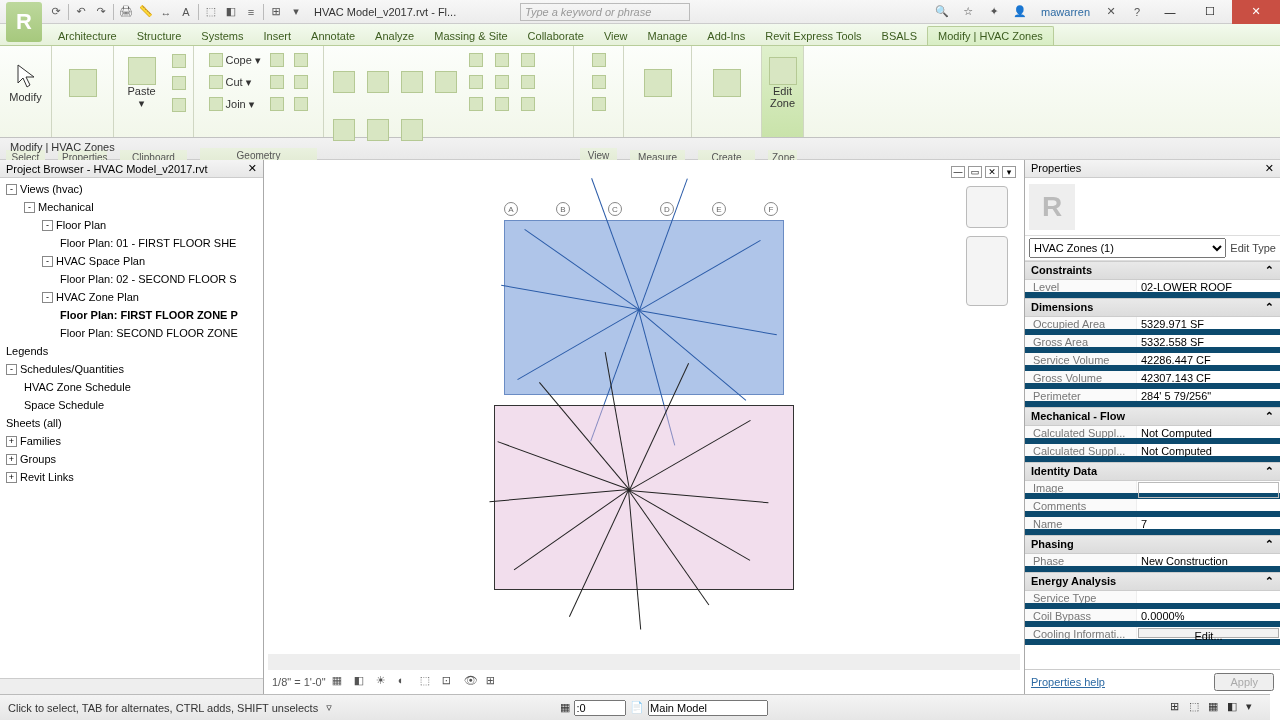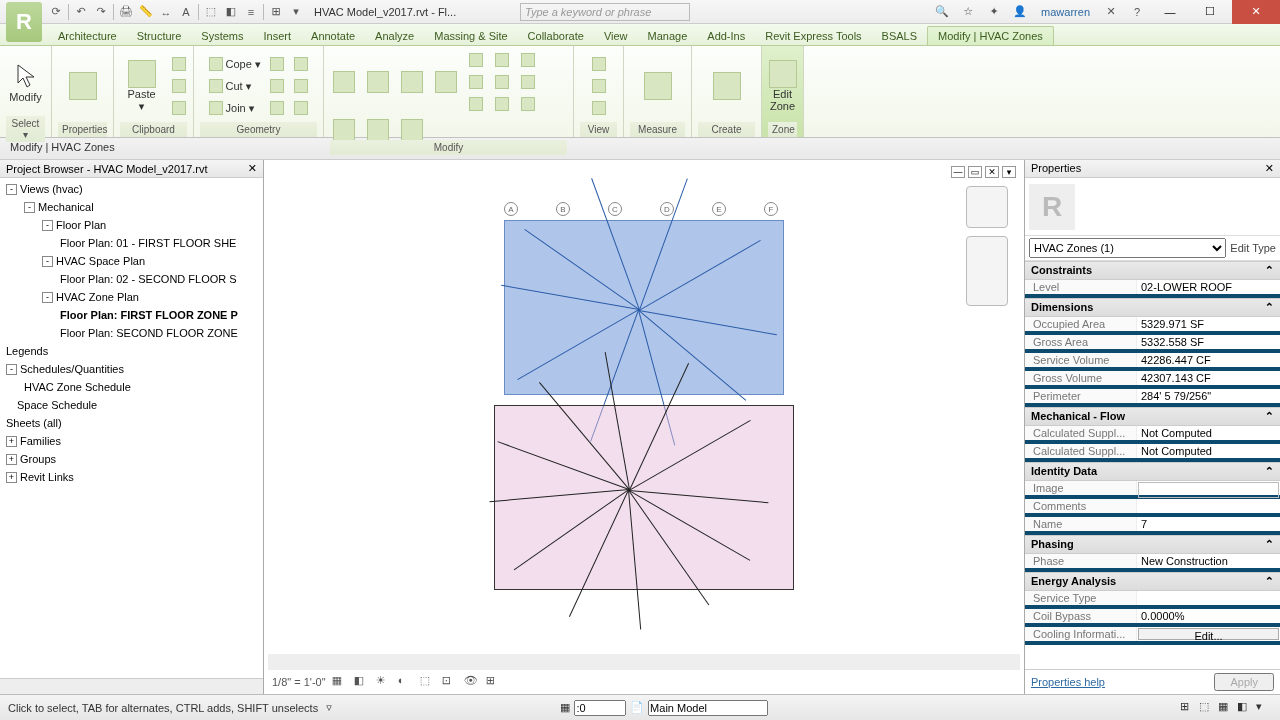--- a/index.html
+++ b/index.html
@@ -13,21 +13,21 @@
 .title-right { margin-left:auto; display:flex; align-items:center; gap:4px; padding-right:0; }
 .title-right .tbtn { width:22px; height:18px; display:flex; align-items:center; justify-content:center; color:#555; }
 .user { color:#2d6aa3; padding:0 6px; }
 .winbtn { width:36px; height:24px; display:flex; align-items:center; justify-content:center; }
 .winbtn.close { background:#c94f43; color:#fff; width:48px; }
 .ribbon-tabs { height: 22px; background: linear-gradient(#f3faee,#e6f1da); display:flex; align-items:flex-end; padding-left:48px; border-bottom:1px solid #b8cd9a; }
 .ribbon-tab { padding: 3px 10px; color: #3c5c1f; cursor:default; white-space:nowrap; }
 .ribbon-tab.active { background:#fff; border:1px solid #b8cd9a; border-bottom:none; color:#3c5c1f; font-weight:normal; background:linear-gradient(#e5f4d7,#d8eec4); border-radius:2px 2px 0 0; }
 .big-r { position:absolute; top:2px; left:6px; width:36px; height:40px; background:linear-gradient(#bdd89c,#a6c87d); border-radius:3px; display:flex; align-items:center; justify-content:center; color:#fff; font-size:22px; font-weight:bold; }
 .ribbon-body { height: 92px; background: linear-gradient(#fcfefb,#f2f7ea); border-bottom:1px solid #c2c2c2; display:flex; }
-.panel { border-right:1px solid #d0d7c3; display:flex; flex-direction:column; align-items:center; justify-content:space-between; padding:4px 6px 0 6px; }
+.panel { border-right:1px solid #d0d7c3; display:flex; flex-direction:column; align-items:center; justify-content:space-between; padding:4px 6px 0 6px;gap:34px; }
 .panel .panel-content { flex:1; display:flex; align-items:center; gap:4px; }
 .panel .panel-label { font-size:10px; color:#555; padding:2px 4px; width:100%; text-align:center; background:linear-gradient(#eaf1df,#e2ebd4); }
 .rbtn-large { display:flex; flex-direction:column; align-items:center; justify-content:center; width:46px; height:66px; color:#333; }
 .rbtn-large .ico { width:28px; height:28px; background:#d8e6c2; border:1px solid #b5c994; }
 .rbtn-small { display:flex; align-items:center; gap:3px; height:20px; padding:0 3px; color:#333; }
 .rbtn-small .ico { width:14px; height:14px; background:#d8e6c2; border:1px solid #b5c994; }
 .panel-col { display:flex; flex-direction:column; gap:2px; }
 .panel.edit-zone { background:linear-gradient(#dff0cc,#c9e3aa); }
 .context-bar { height:22px; background:linear-gradient(#f2f2f2,#e9e9e9); padding:3px 10px; color:#333; border-bottom:1px solid #ccc; }
 .workspace { position:absolute; top:160px; bottom:26px; left:0; right:0; display:flex; }
@@ -58,29 +58,29 @@
 .prop-header { height:18px; background:linear-gradient(#f4f4f4,#e7e7e7); border-bottom:1px solid #ccc; padding:2px 6px; display:flex; }
 .prop-header .close-x { margin-left:auto; }
 .prop-type { height:58px; display:flex; align-items:center; padding:4px; border-bottom:1px solid #ddd; }
 .prop-logo { width:46px; height:46px; background:#eee; display:flex; align-items:center; justify-content:center; color:#bbb; font-size:28px; font-weight:bold; }
 .prop-select-row { display:flex; align-items:center; padding:2px 4px; border-bottom:1px solid #ddd; }
 .prop-select-row select { flex:1; height:20px; }
 .edit-type { margin-left:4px; color:#444; }
 .prop-grid { flex:1; overflow:auto; }
 .prop-cat { background:linear-gradient(#e9e9e9,#dcdcdc); padding:2px 6px; font-weight:bold; border-top:1px solid #ccc; border-bottom:1px solid #ccc; display:flex; }
 .prop-cat .caret { margin-left:auto; }
-.prop-row { display:flex; border-bottom:4px solid #0c4a6e; height:18px; }
+.prop-row { display:flex; border-bottom:6px solid #0c4a6e; height:18px; }
 .prop-row .k { width:112px; padding:1px 8px; color:#777; background:#fafafa; border-right:1px solid #eee; white-space:nowrap; overflow:hidden; text-overflow:ellipsis; }
 .prop-row .v { flex:1; padding:1px 4px; }
 .prop-row.editable .v { border:1px solid #bbb; margin:1px; height:16px; }
 .prop-row.btn .v { text-align:center; border:1px solid #aaa; background:#f2f2f2; margin:1px; }
 .prop-footer { display:flex; align-items:center; padding:3px 6px; border-top:1px solid #ccc; }
 .prop-footer a { color:#2d6aa3; text-decoration:underline; }
 .prop-footer button { margin-left:auto; padding:1px 14px; color:#aaa; }
-.status-bar { position:absolute; bottom:0; left:0; right:0; height:26px; background:linear-gradient(#f4f4f4,#e6e6e6); border-top:1px solid #bbb; display:flex; align-items:center; padding:0 8px; color:#333; }
+.status-bar { position:absolute; bottom:0; left:0; right:10px; height:26px; background:linear-gradient(#f4f4f4,#e6e6e6); border-top:1px solid #bbb; display:flex; align-items:center; padding:0 8px; color:#333; }
 .status-mid { position:absolute; left:560px; display:flex; align-items:center; gap:4px; }
 .status-mid input { height:16px; width:52px; }
 .status-right { margin-left:auto; display:flex; gap:3px; }
 .status-right span { width:16px; height:16px; }
 svg { display:block; }
 </style>
 </head>
 <body>
 
 <div class="big-r">R</div>
@@ -368,21 +368,21 @@
         <div class="tree-row" style="padding-left: 6px;">
           <span>Legends</span>
         </div>
         <div class="tree-row" style="padding-left: 6px;">
           <span class="exp">-</span>
           <span>Schedules/Quantities</span>
         </div>
         <div class="tree-row" style="padding-left: 24px;">
           <span>HVAC Zone Schedule</span>
         </div>
-        <div class="tree-row" style="padding-left: 17px;">
+        <div class="tree-row" style="padding-left: 24px;">
           <span>Space Schedule</span>
         </div>
         <div class="tree-row" style="padding-left: 6px;">
           <span>Sheets (all)</span>
         </div>
         <div class="tree-row" style="padding-left: 6px;">
           <span class="exp">+</span>
           <span>Families</span>
         </div>
         <div class="tree-row" style="padding-left: 6px;">

